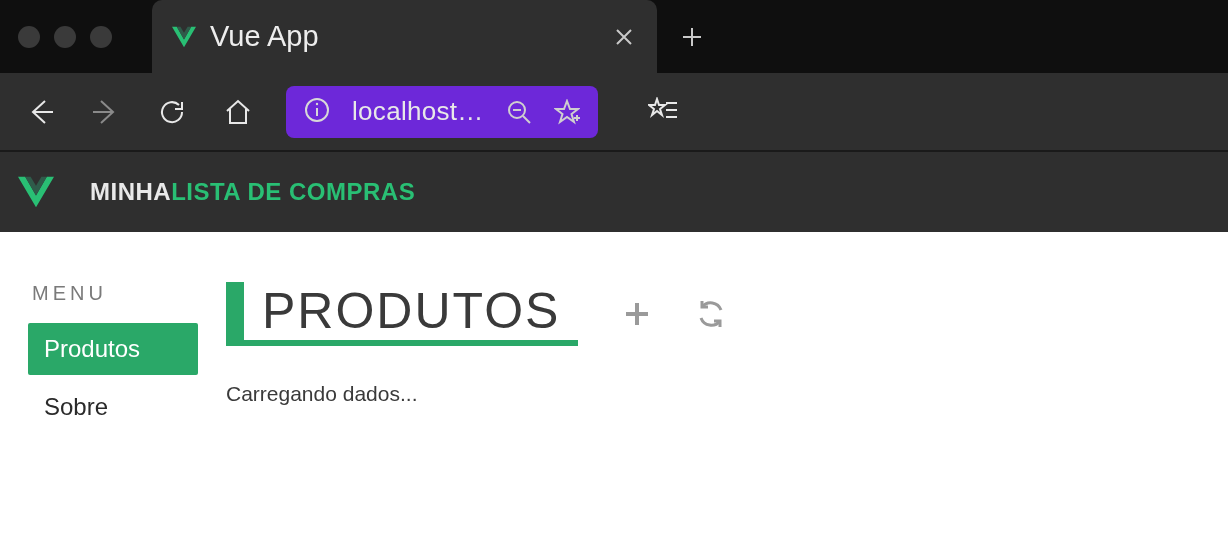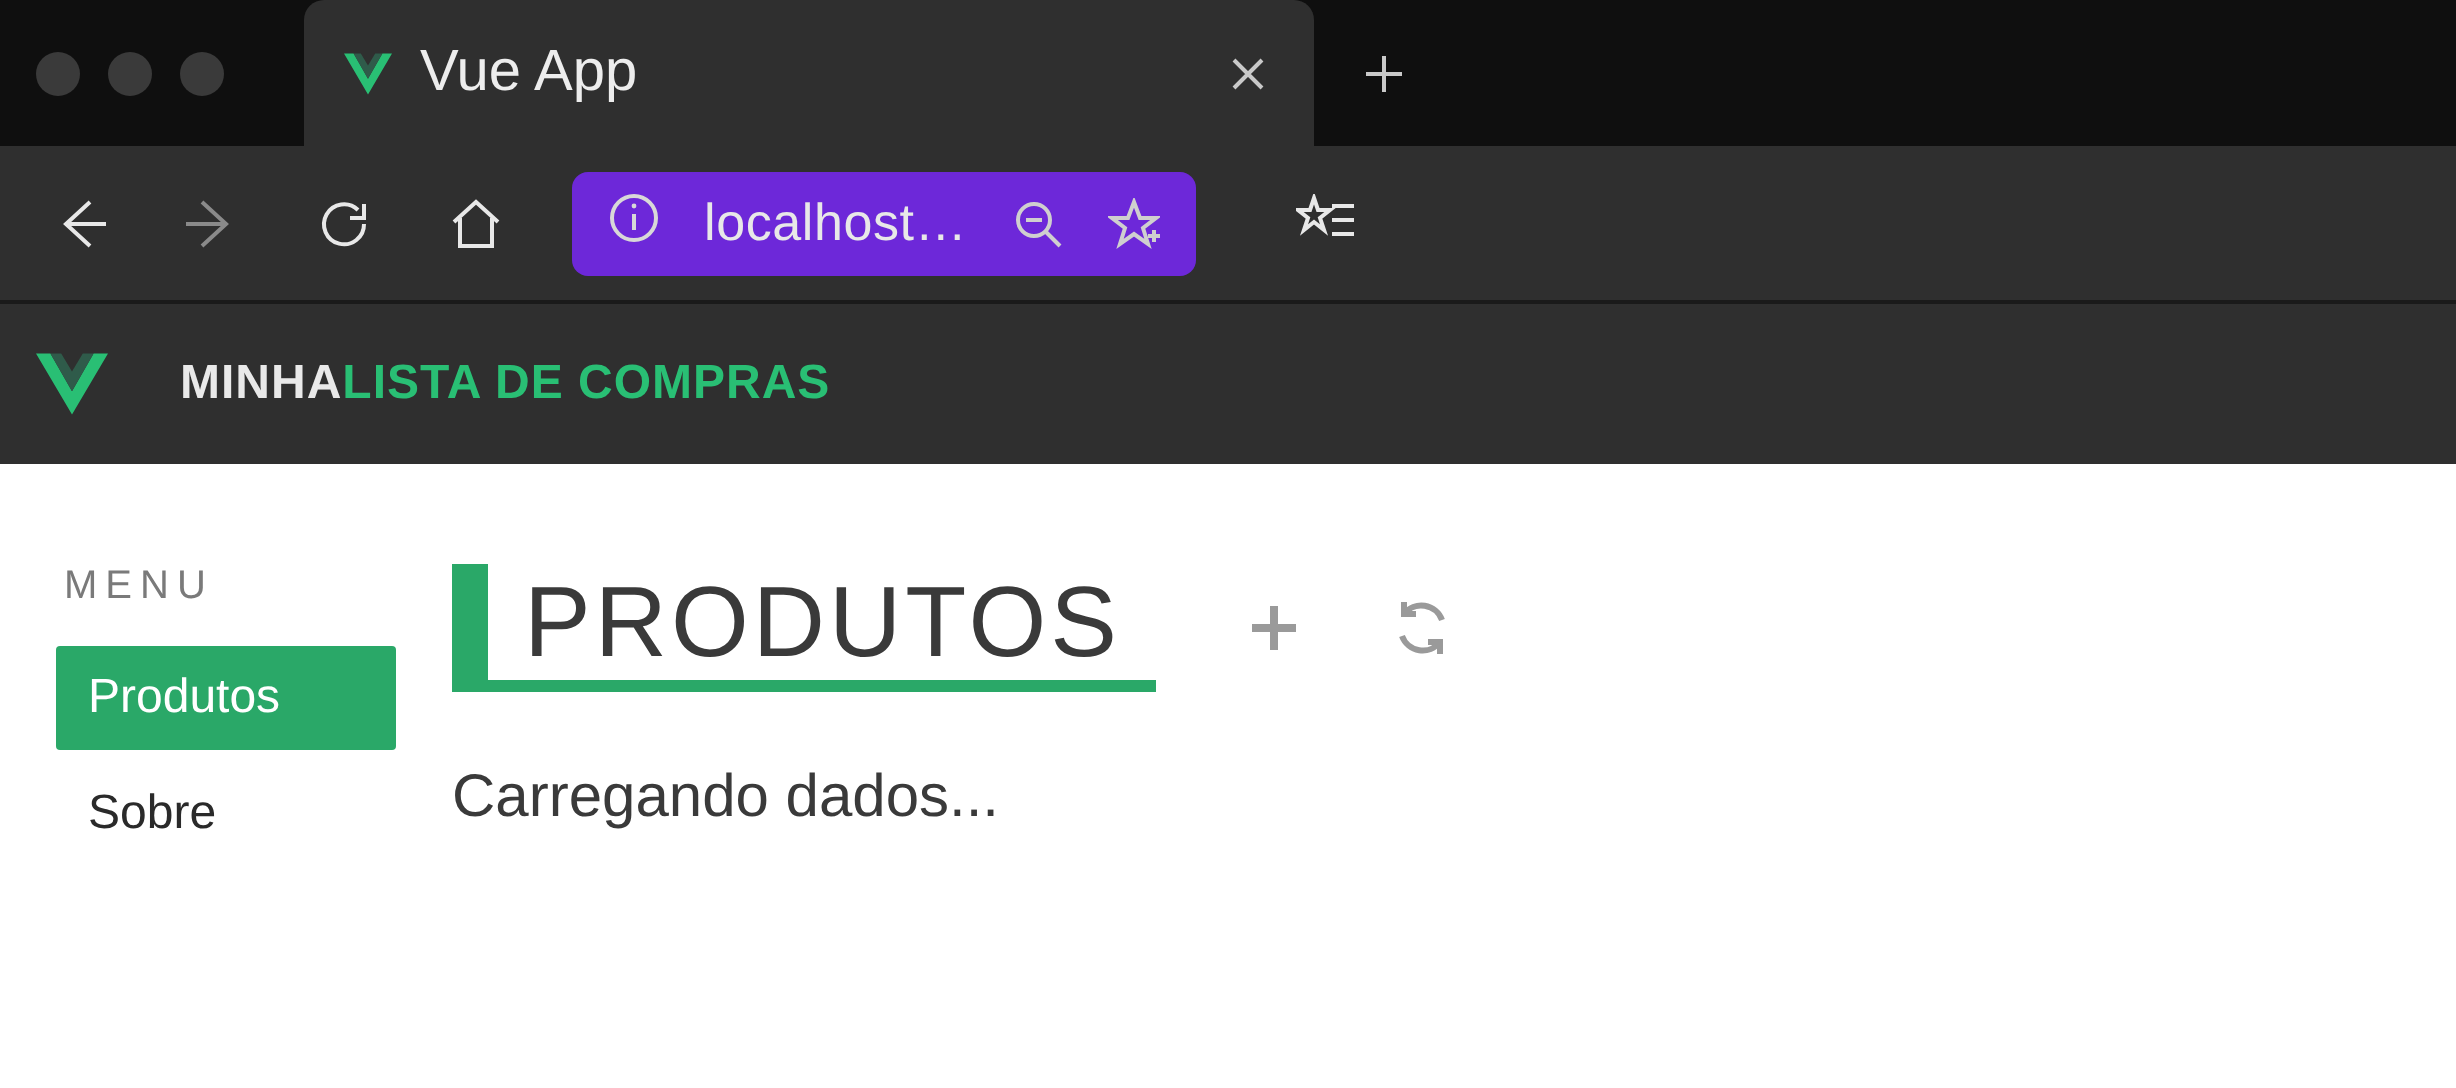--- a/index.html
+++ b/index.html
@@ -42,21 +42,21 @@
     .menu-item { display: block; padding: 12px 16px; font-size: 24px; color: #2a2a2a; border-radius: 2px; cursor: pointer; }
     .menu-item.active { background: #2aa868; color: #fff; }
     .menu-item + .menu-item { margin-top: 6px; }
 
     .content { flex: 1; }
     .title-row { display: flex; align-items: center; gap: 44px; }
     .page-title-wrap { display: flex; align-items: stretch; }
     .title-accent { width: 18px; background: #2aa868; }
     .page-title { font-size: 50px; font-weight: 500; color: #3a3a3a; letter-spacing: 2px; padding: 0 18px 0 18px; border-bottom: 6px solid #2aa868; }
     .title-action { color: #9a9a9a; cursor: pointer; display: inline-flex; }
-    .loading { font-size: 30px; color: #3a3a3a; margin-top: 36px; }
+    .loading { font-size: 21px; color: #3a3a3a; margin-top: 36px; }
   </style>
 </head>
 <body>
 
 <div class="titlebar">
   <div class="traffic">
     <div class="dot"></div>
     <div class="dot"></div>
     <div class="dot"></div>
   </div>

